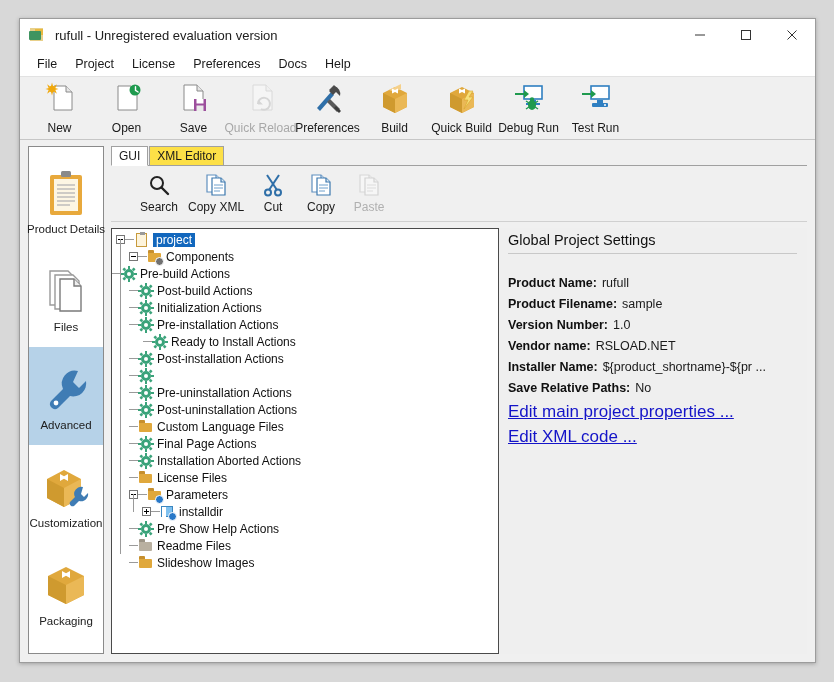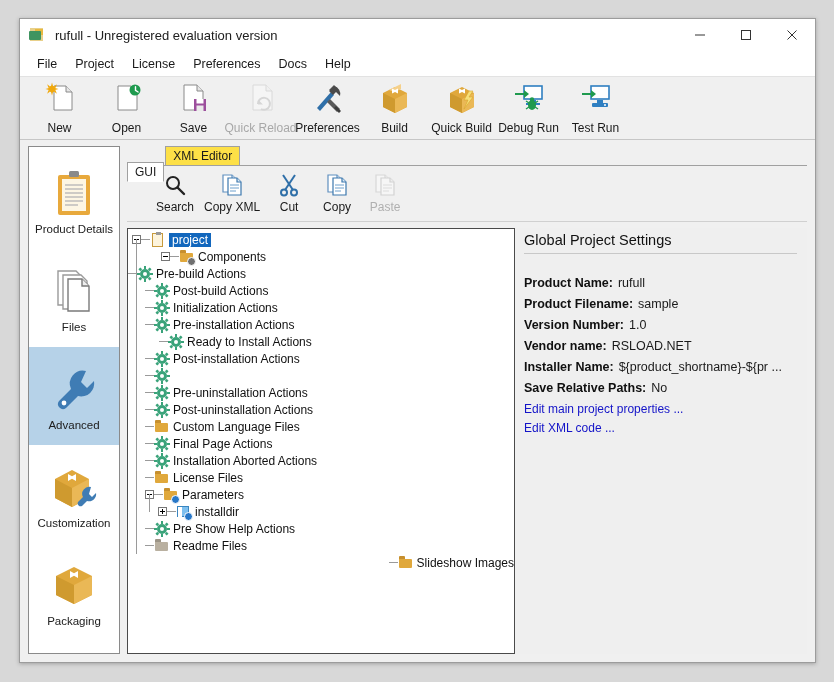--- a/index.html
+++ b/index.html
@@ -116,21 +116,21 @@
   
   #bodyrow {
     flex: 1 1 auto;
     display: flex;
     padding: 6px 8px 8px 8px;
     box-sizing: border-box;
     min-height: 0;
   }
   
   #sidebar {
-    width: 92px;
+    width: 76px;
     background: #ffffff;
     border: 1px solid #8a8a8a;
     box-sizing: border-box;
     flex: 0 0 auto;
     display: flex;
     flex-direction: column;
     padding-top: 4px;
   }
   .side-item {
     height: 98px;
@@ -172,21 +172,21 @@
     border: 1px solid #a0a0a0;
     border-bottom: none;
     background: #fde047;
     margin-right: 1px;
     box-sizing: border-box;
     line-height: 14px;
   }
   .tab.active {
     background: #ffffff;
     position: relative;
-    top: 17px;
+    top: 1px;
     border-bottom: 1px solid #ffffff;
   }
   
   #inner-toolbar {
     height: 56px;
     background: #f0f0f0;
     display: flex;
     align-items: flex-start;
     padding-left: 24px;
     padding-top: 3px;
@@ -240,22 +240,23 @@
   #rp-fields { margin-top: 22px; }
   .rp-row {
     font-size: 12.5px;
     margin-bottom: 7px;
     white-space: nowrap;
     overflow: hidden;
   }
   .rp-row .rp-k { font-weight: bold; color: #101010; }
   .rp-row .rp-v { color: #1a1a1a; margin-left: 5px; }
   .rp-link {
-    font-size: 12px;
+    font-size: 17px;
     color: #1414c8;
+    text-decoration: underline;
     margin-bottom: 5px;
     white-space: nowrap;
   }
   
   .tnode {
     height: 17px;
     display: flex;
     align-items: center;
     position: relative;
     white-space: nowrap;
@@ -695,21 +696,21 @@
 
           <div class="tnode" style="padding-left:4px;">
             <div class="expander"></div>
             <div class="tline"></div>
             <div class="ticon16">
                 <div class="clip-ic"></div>
               </div>
             <div class="tlbl sel">project</div>
           </div>
 
-          <div class="tnode" style="padding-left:33px;">
+          <div class="tnode" style="padding-left:17px;">
             <div class="tvline" style="left:8px; top:-9px; height:18px;"></div>
             <div class="expander"></div>
             <div class="tline"></div>
             <div class="ticon16">
                 <div class="folder-ic"></div>
                 <div class="badge-cog"></div>
               </div>
             <div class="tlbl">Components</div>
           </div>
 
@@ -1021,21 +1022,21 @@
 
           <div class="tnode" style="padding-left:17px;">
             <div class="tvline" style="left:8px; top:-9px; height:18px;"></div>
             <div class="tline"></div>
             <div class="ticon16">
                 <div class="folder-ic gray"></div>
               </div>
             <div class="tlbl">Readme Files</div>
           </div>
 
-          <div class="tnode" style="padding-left:17px;justify-content:flex-end;">
+          <div class="tnode" style="padding-left:17px;">
             <div class="tvline" style="left:8px; top:-9px; height:9px;"></div>
             <div class="tline"></div>
             <div class="ticon16">
                 <div class="folder-ic"></div>
               </div>
             <div class="tlbl">Slideshow Images</div>
           </div>
 
         </div>
 

